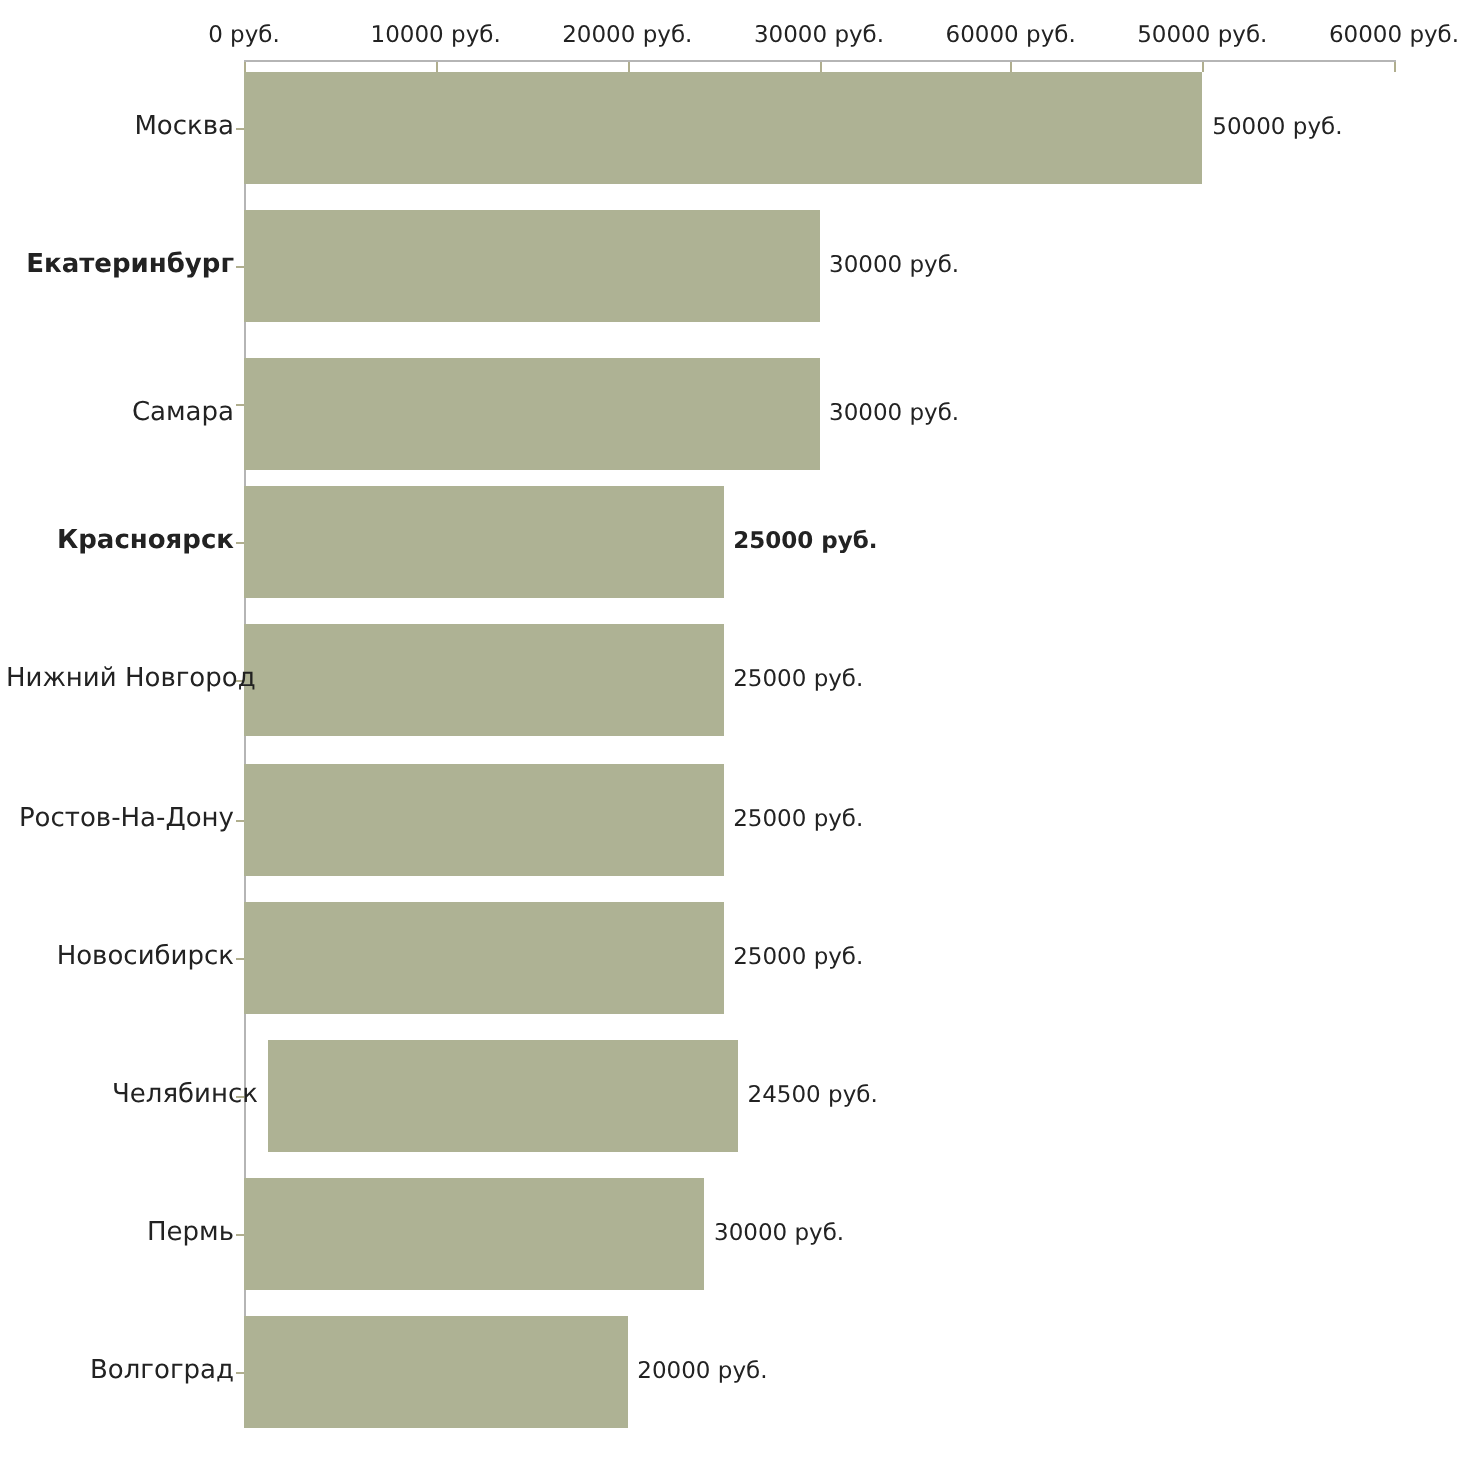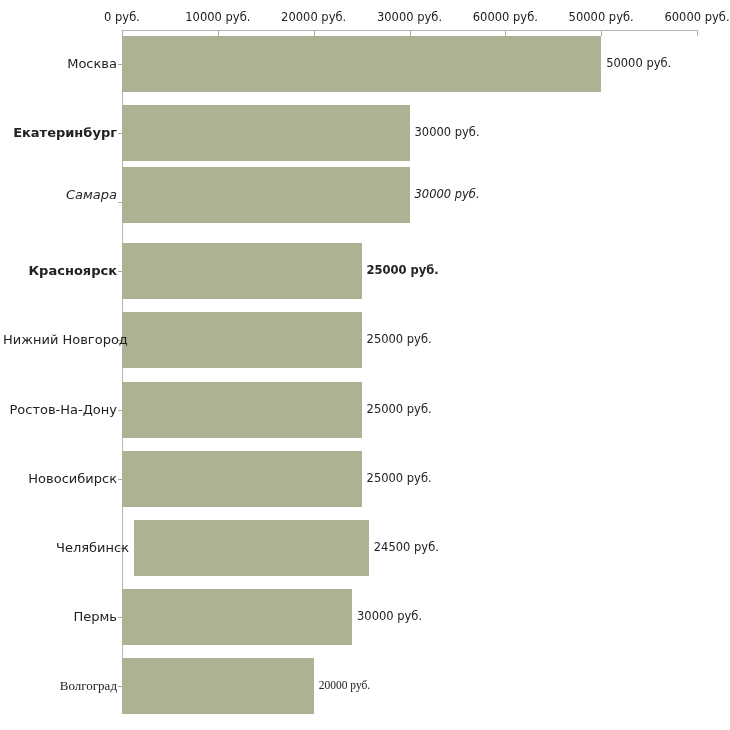--- a/index.html
+++ b/index.html
@@ -135,21 +135,21 @@
       <div class="bar-row" style="top: 36px; height: 56px;">
         <div class="bar-rect" style="left: 122px; width: 479.167px; height: 56px;"></div>
         <div class="cat-label" style="width: 114px; top: 21px; right: 613px;">Москва</div>
         <div class="value-label" style="left: 606.167px; top: 21px;">50000 руб.</div>
       </div>
       <div class="bar-row" style="top: 105.1px; height: 56px;">
         <div class="bar-rect" style="left: 122px; width: 287.5px; height: 56px;"></div>
         <div class="cat-label" style="width: 114px; top: 21px; right: 613px; font-weight: bold;">Екатеринбург</div>
         <div class="value-label" style="left: 414.5px; top: 21px;">30000 руб.</div>
       </div>
-      <div class="bar-row" style="top: 167px; height: 56px; font-style: italic;">
+      <div class="bar-row" style="top: 179px; height: 56px;">
         <div class="bar-rect" style="left: 122px; width: 287.5px; height: 56px;"></div>
         <div class="cat-label" style="width: 114px; top: 21px; right: 613px;">Самара</div>
         <div class="value-label" style="left: 414.5px; top: 21px;">30000 руб.</div>
       </div>
       <div class="bar-row" style="top: 243.3px; height: 56px; font-weight: bold;">
         <div class="bar-rect" style="left: 122px; width: 239.583px; height: 56px;"></div>
         <div class="cat-label" style="width: 114px; top: 21px; right: 613px;">Красноярск</div>
         <div class="value-label" style="left: 366.583px; top: 21px;">25000 руб.</div>
       </div>
       <div class="bar-row" style="top: 312.4px; height: 56px;">
@@ -170,20 +170,20 @@
       <div class="bar-row" style="top: 519.7px; height: 56px; margin-left: 12px;">
         <div class="bar-rect" style="left: 122px; width: 234.792px; height: 56px;"></div>
         <div class="cat-label" style="width: 114px; top: 21px; right: 613px;">Челябинск</div>
         <div class="value-label" style="left: 361.792px; top: 21px;">24500 руб.</div>
       </div>
       <div class="bar-row" style="top: 588.8px; height: 56px;">
         <div class="bar-rect" style="left: 122px; width: 230px; height: 56px;"></div>
         <div class="cat-label" style="width: 114px; top: 21px; right: 613px;">Пермь</div>
         <div class="value-label" style="left: 357px; top: 21px;">30000 руб.</div>
       </div>
-      <div class="bar-row" style="top: 657.9px; height: 56px; font-family: Liberation Serif, serif;">
+      <div class="bar-row" style="top: 657.9px; height: 56px;">
         <div class="bar-rect" style="left: 122px; width: 191.667px; height: 56px;"></div>
         <div class="cat-label" style="width: 114px; top: 21px; right: 613px;">Волгоград</div>
         <div class="value-label" style="left: 318.667px; top: 21px;">20000 руб.</div>
       </div>
     </div>
 
 </div>
 
 </body></html>

